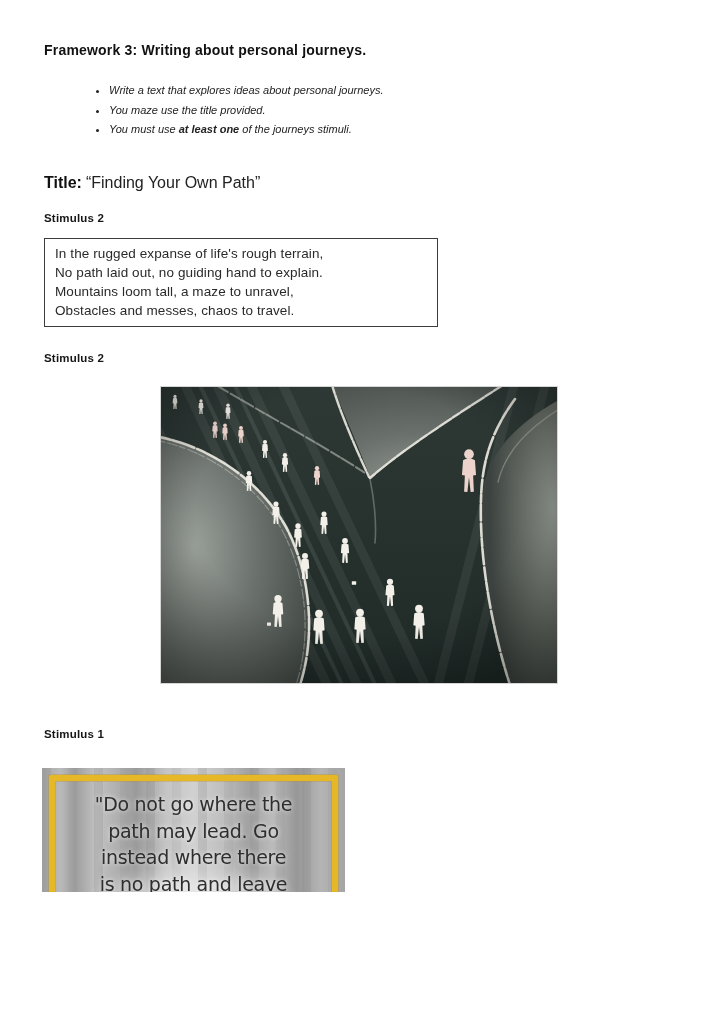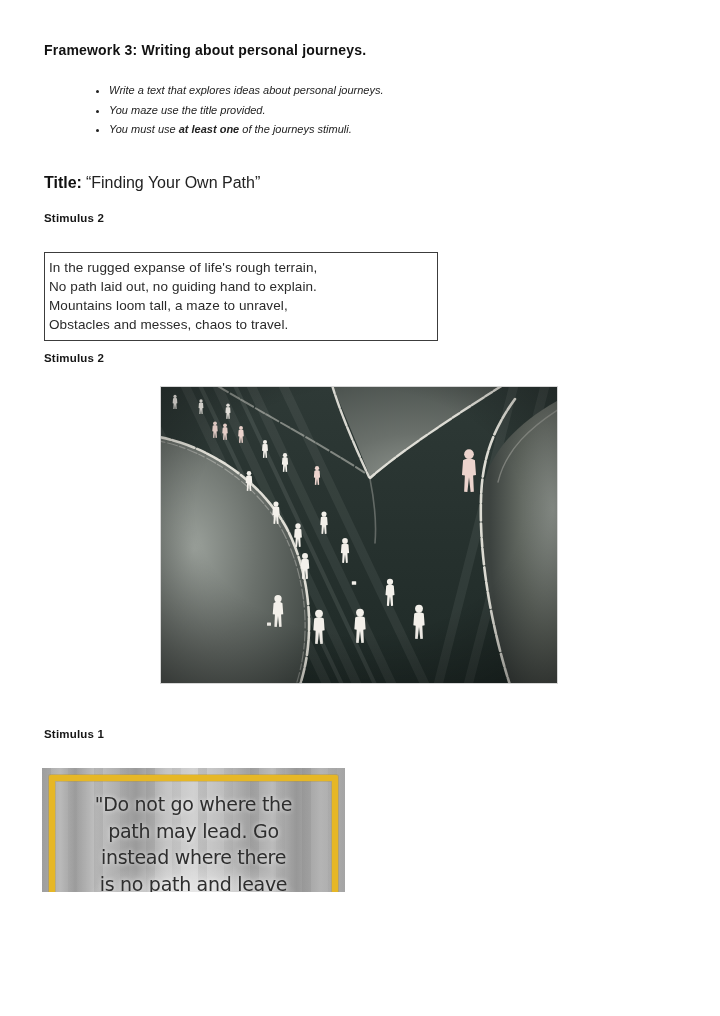--- a/index.html
+++ b/index.html
@@ -20,22 +20,22 @@
     position:absolute;left:44px;top:174px;font-size:16px;color:#222;
   }
   .title-line .bold{font-weight:700;color:#111;margin-right:4px;}
   .stim-label{
     position:absolute;left:44px;font-size:11.5px;font-weight:700;color:#161616;letter-spacing:.2px;
   }
   .s1{top:212px;}
   .s2{top:352px;}
   .s3{top:728px;}
   .poem-box{
-    position:absolute;left:44px;top:252px;width:394px;box-sizing:border-box;
-    border:1.5px solid #3c3c3c;background:#fff;padding:5px 10px 6px 4px;
+    position:absolute;left:44px;top:238px;width:394px;box-sizing:border-box;
+    border:1.5px solid #3c3c3c;background:#fff;padding:5px 10px 6px 10px;
   }
   .poem{
     font-size:13.5px;line-height:19px;color:#2a2a2a;white-space:pre-line;letter-spacing:.1px;
   }
   .fork-image{
     position:absolute;left:161px;top:387px;width:396px;height:296px;
     outline:1px solid #d6d6d6;background:#243030;
   }
   .fork-image svg{display:block;}
   .quote-image{

